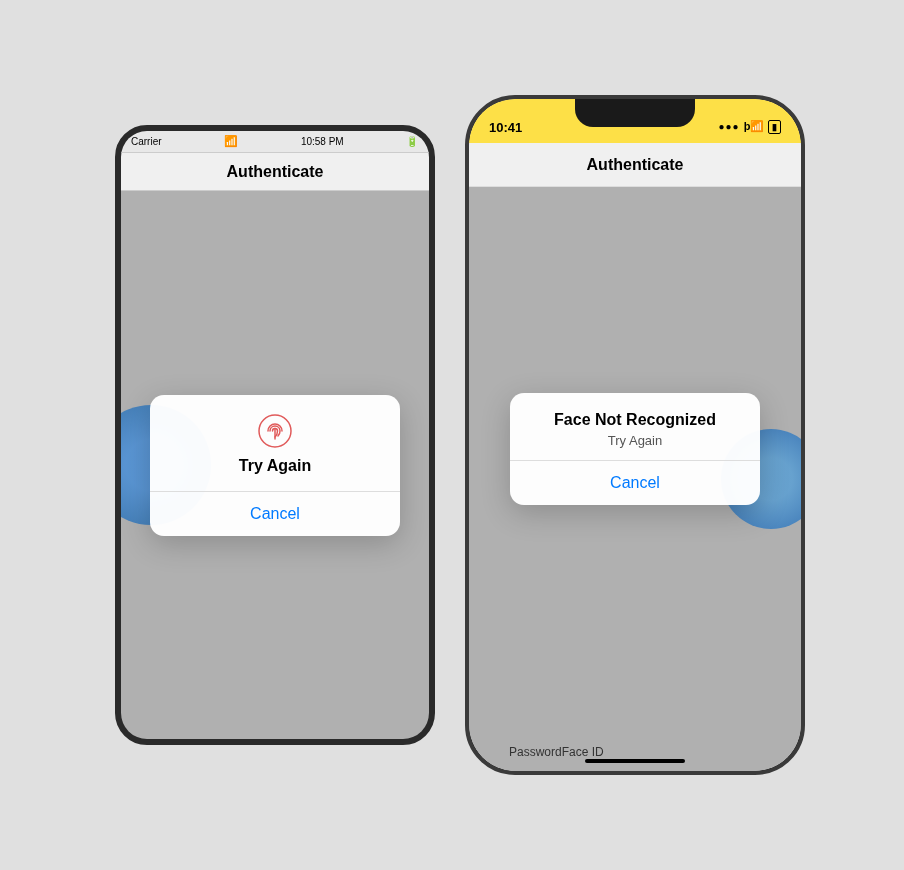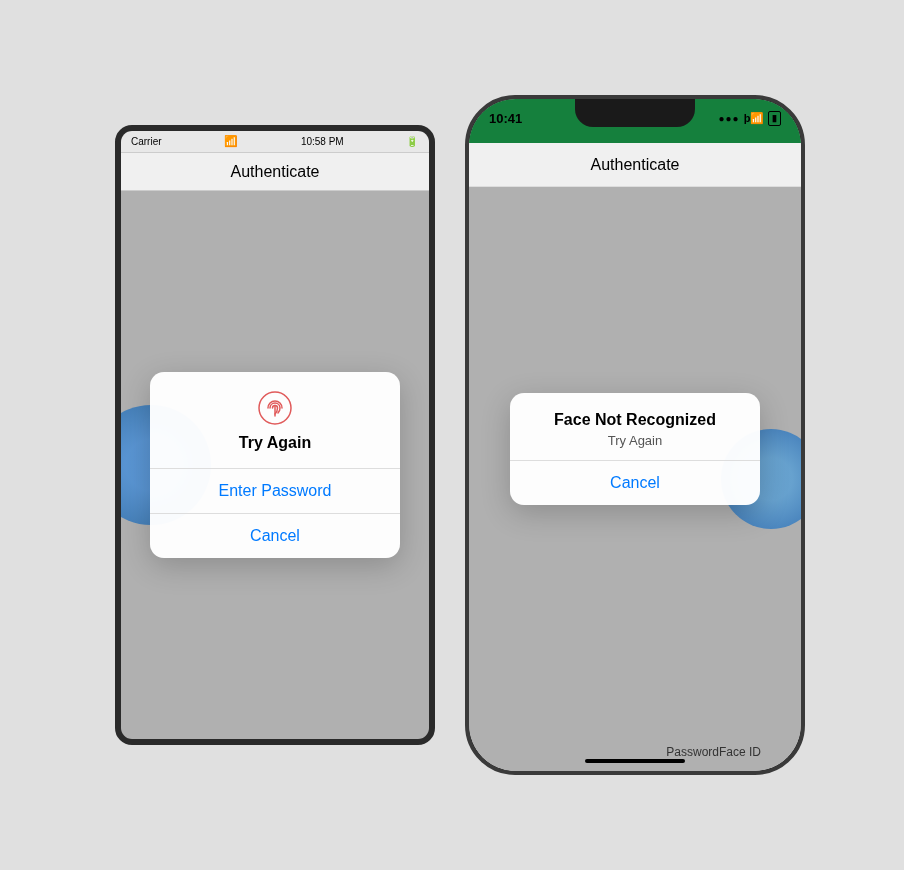--- a/index.html
+++ b/index.html
@@ -17,21 +17,21 @@
     
     .phone {
       background: #1a1a1a;
       border-radius: 40px;
       position: relative;
       overflow: hidden;
     }
     .phone.old-style {
       width: 320px;
       height: 620px;
-      border-radius: 17px;
+      border-radius: 32px;
       border: 6px solid #2a2a2a;
       margin-left: 16px;
     }
     .phone.new-style {
       width: 340px;
       height: 680px;
       border-radius: 50px;
       border: 4px solid #3a3a3a;
     }
     .phone.old-style .home-button-area {
@@ -59,23 +59,23 @@
       display: flex;
       align-items: center;
       justify-content: space-between;
       padding: 0 10px;
       font-size: 10px;
       color: #000;
       border-bottom: 1px solid #ccc;
     }
     .status-bar-new {
       height: 44px;
-      background: #15803d;
-      display: flex;
-      align-items: flex-start;
+      background: #fde047;
+      display: flex;
+      align-items: center;
       justify-content: space-between;
       padding: 12px 20px 0;
       font-size: 12px;
       font-weight: 600;
       color: #000;
     }
     .status-bar-new .notch {
       width: 120px;
       height: 28px;
       background: #1a1a1a;
@@ -104,21 +104,21 @@
     .nav-bar-new {
       height: 44px;
       background: #f0f0f0;
       border-bottom: 1px solid #ddd;
       display: flex;
       align-items: center;
       justify-content: center;
     }
     .nav-title {
       font-size: 16px;
-      font-weight: 400;
+      font-weight: 700;
       color: #000;
     }
 
     
     .content-area {
       flex: 1;
       background: #b0b0b0;
       position: relative;
       display: flex;
       align-items: center;
@@ -204,21 +204,21 @@
       font-weight: 400;
     }
 
     
     .bottom-labels {
       position: absolute;
       bottom: 12px;
       left: 0;
       right: 0;
       display: flex;
-      justify-content: flex-end;
+      justify-content: flex-start;
       font-size: 12px;
       color: #333;
       padding: 0 40px;
       z-index: 5;
     }
 
     
     .home-indicator {
       position: absolute;
       bottom: 8px;
@@ -270,21 +270,20 @@
               <circle cx="18" cy="18" r="16" stroke="#e05a5a" stroke-width="1.5" fill="none"></circle>
               <path d="M11 18 c0-3.9 3.1-7 7-7 3.9 0 7 3.1 7 7" stroke="#e05a5a" stroke-width="1.5" fill="none" stroke-linecap="round"></path>
               <path d="M13 18 c0-2.8 2.2-5 5-5 2.8 0 5 2.2 5 5 0 2-0.8 3.8-2 5" stroke="#e05a5a" stroke-width="1.5" fill="none" stroke-linecap="round"></path>
               <path d="M15.5 18 c0-1.4 1.1-2.5 2.5-2.5 1.4 0 2.5 1.1 2.5 2.5 0 2.5-1 4.7-2.5 6" stroke="#e05a5a" stroke-width="1.5" fill="none" stroke-linecap="round"></path>
               <line x1="18" y1="15.5" x2="18" y2="26" stroke="#e05a5a" stroke-width="1.5" stroke-linecap="round"></line>
             </svg>
           </div>
           <div class="alert-title">Try Again</div>
         </div>
         <div class="alert-actions">
-          <button class="alert-btn">Enter Password</button>
           <button class="alert-btn cancel-btn">Cancel</button>
         </div>
       </div>
     </div>
   </div>
 
   <div class="home-button-area">
     
   </div>
 </div>

